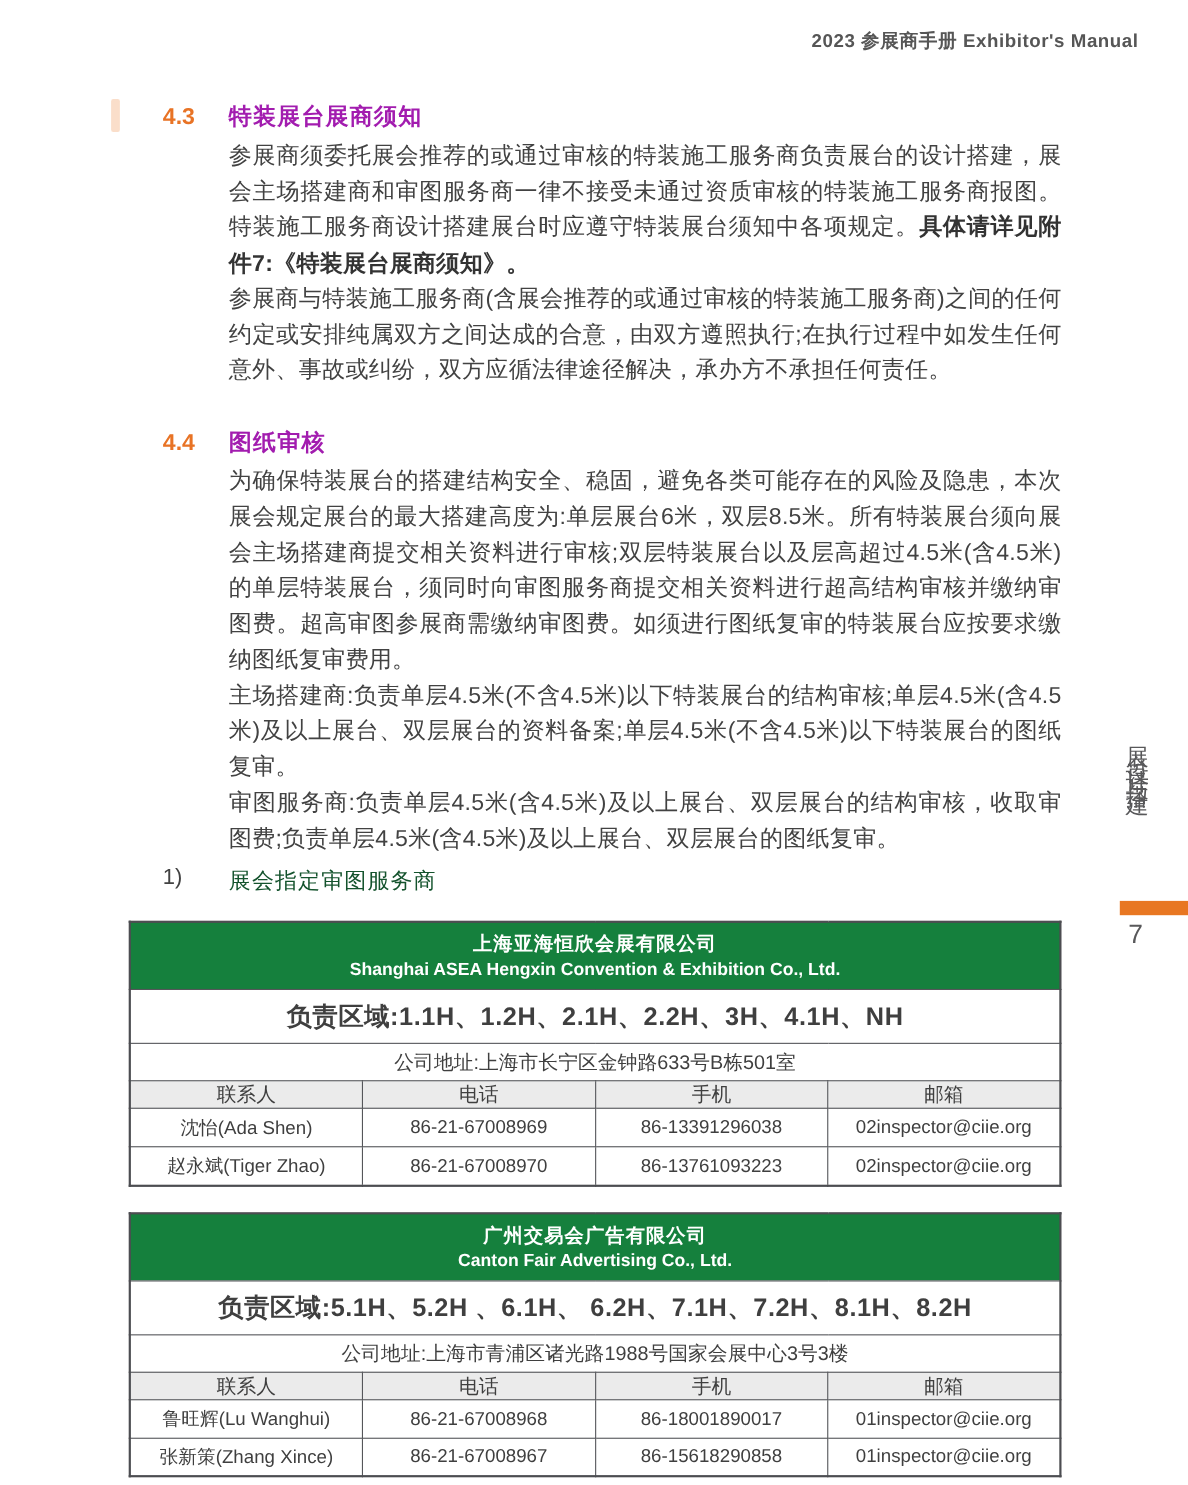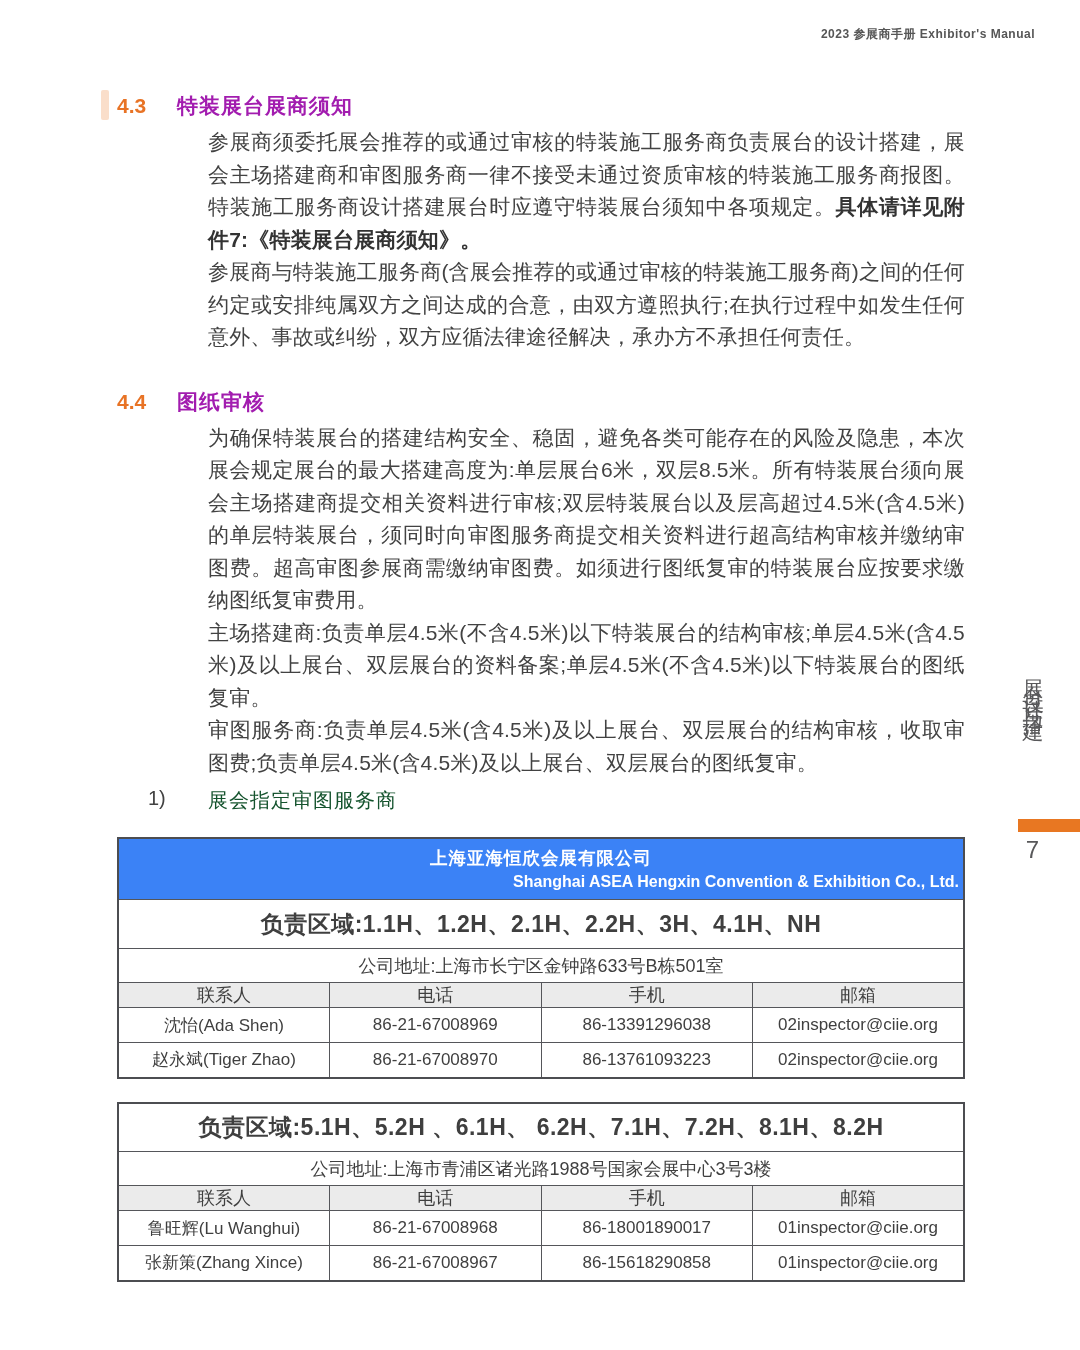--- a/index.html
+++ b/index.html
@@ -4,31 +4,31 @@
 <style>
   * { margin:0; padding:0; box-sizing:border-box; }
   html,body { background:#ffffff; }
   body {
     width:1080px; height:1350px; position:relative; overflow:hidden;
     font-family:"Liberation Sans","DejaVu Sans",sans-serif;
     color:#3f3f3f;
   }
   .page-header {
     position:absolute; top:26px; right:45px;
-    font-size:12px; font-weight:bold; color:#565656; letter-spacing:0.5px;
+    font-size:17px; font-weight:bold; color:#565656; letter-spacing:0.5px;
   }
   .scan-artifact {
     position:absolute; left:101px; top:90px; width:8px; height:30px;
     background:rgba(236,135,66,0.28); border-radius:2px;
   }
   .main { position:absolute; left:117px; top:92px; width:848px; }
 
   .sec-head { display:flex; align-items:baseline; margin-bottom:6px; }
   .sec-num {
-    width:60px; font-size:21px; font-weight:bold; color:#E87325;
+    width:60px; margin-left:31px; font-size:21px; font-weight:bold; color:#E87325;
   }
   .sec-title { font-size:21px; font-weight:bold; color:#a21caf; letter-spacing:1px;text-align:right; }
   .sec-body { margin-left:91px; width:757px; }
   .sec-body p {
     font-size:21px; line-height:32.5px; text-align:justify; color:#424242;
     letter-spacing:0.2px;
   }
   .sec-body strong { font-weight:bold; color:#333; }
   .section-44 { margin-top:34px; }
 
@@ -36,23 +36,23 @@
   .list-marker { width:60px; margin-left:31px; font-size:20px; color:#424242; }
   .list-text { font-size:20px; color:#14532d; letter-spacing:1px; }
 
   table.info-table {
     width:848px; border-collapse:collapse; table-layout:fixed;
     margin-top:23px; border:2px solid #4c4d51;
   }
   table.info-table td {
     border:1px solid #55565a; text-align:center; vertical-align:middle; color:#3f3f3f;
   }
-  td.company-cell { background:#3b82f6; border-color:#EE7C33; padding:7px 4px 8px; }
+  td.company-cell { background:#15803d; border-color:#EE7C33; padding:7px 4px 8px; }
   .company-cn { font-size:17.5px; font-weight:bold; color:#ffffff; letter-spacing:1px; }
-  .company-en { font-size:16px; font-weight:bold; color:#ffffff; margin-top:3px;text-align:right; }
+  .company-en { font-size:16px; font-weight:bold; color:#ffffff; margin-top:3px; }
   td.region-cell { font-size:23px; font-weight:bold; height:49px; color:#3c3c3c; letter-spacing:0.5px;margin-top:36px; }
   td.address-cell { font-size:18px; height:34px; }
   tr.cols-row td { background:#EBEBEB; font-size:18px; height:21px; }
   tr.data-row td { font-size:17px; height:35px;border-radius:12px; }
 
   .side-label {
     position:absolute; right:33px; top:662px;
     writing-mode:vertical-rl; text-orientation:upright;
     font-size:21px; color:#58585a; letter-spacing:7px;
   }
@@ -129,20 +129,26 @@
       <td>赵永斌(Tiger Zhao)</td>
       <td>86-21-67008970</td>
       <td>86-13761093223</td>
       <td>02inspector@ciie.org</td>
     </tr>
   </tbody>
     </table>
 
   <table class="info-table">
     <tbody>
+        <tr>
+      <td colspan="4" class="company-cell">
+        <div class="company-cn">广州交易会广告有限公司</div>
+        <div class="company-en">Canton Fair Advertising Co., Ltd.</div>
+      </td>
+    </tr>
     <tr>
       <td colspan="4" class="region-cell">负责区域:5.1H、5.2H 、6.1H、 6.2H、7.1H、7.2H、8.1H、8.2H</td>
     </tr>
     <tr>
       <td colspan="4" class="address-cell">公司地址:上海市青浦区诸光路1988号国家会展中心3号3楼</td>
     </tr>
     <tr class="cols-row">
       <td>联系人</td>
       <td>电话</td>
       <td>手机</td>

